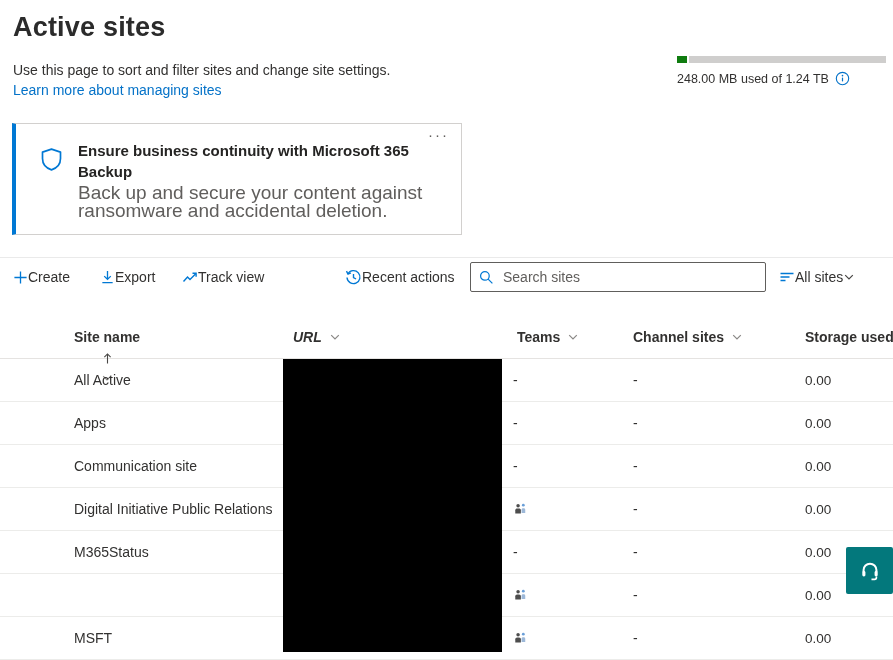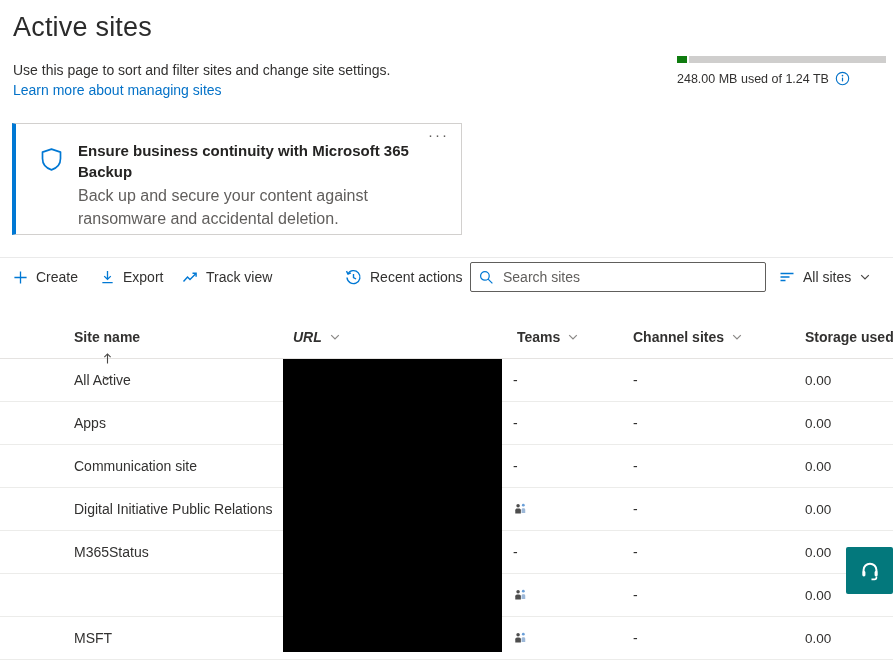--- a/index.html
+++ b/index.html
@@ -1,39 +1,39 @@
 <!DOCTYPE html>
 <html><head>
 <meta charset="utf-8">
 <style>
   html,body{margin:0;padding:0;background:#fff;}
   .screen{
     position:relative;width:893px;height:660px;overflow:hidden;background:#fff;
     font-family:"Liberation Sans",sans-serif;color:#323130;
   }
   
-  .page-title{position:absolute;left:13px;top:12px;font-size:27px;font-weight:400;color:#2b2b2b;letter-spacing:.2px;}
+  .page-title{position:absolute;left:13px;top:12px;font-size:27px;font-weight:700;color:#2b2b2b;letter-spacing:.2px;}
   .page-desc{position:absolute;left:13px;top:62px;font-size:14px;color:#323130;}
   .learn-link{position:absolute;left:13px;top:82px;font-size:14px;color:#0472c8;cursor:pointer;}
   
   .storage{position:absolute;left:677px;top:56px;width:209px;}
   .storage-bar{display:flex;height:7px;width:209px;}
   .storage-used{background:#107c10;height:7px;}
   .storage-free{background:#cfcecd;height:7px;flex:1;margin-left:2px;}
   .storage-text{margin-top:8px;font-size:12.5px;color:#323130;display:flex;align-items:center;gap:6px;white-space:nowrap;}
   
   .banner{position:absolute;left:12px;top:123px;width:450px;height:112px;box-sizing:border-box;
     background:#fff;border:1px solid #d2d0ce;border-left:4px solid #0078d4;}
   .banner-shield{position:absolute;left:22px;top:22px;}
   .banner-title{position:absolute;left:62px;top:16px;width:360px;font-size:15px;font-weight:700;line-height:21px;color:#252423;}
-  .banner-body{position:absolute;left:62px;top:60px;width:350px;font-size:16px;line-height:23px;color:#605e5c;}
+  .banner-body{position:absolute;left:62px;top:60px;width:350px;font-size:19px;line-height:18px;color:#605e5c;}
   .banner-more{position:absolute;right:12px;top:2px;font-size:15px;letter-spacing:2px;color:#605e5c;cursor:pointer;}
   
   .toolbar{position:absolute;left:0;top:257px;width:893px;height:38px;border-top:1px solid #eaeaea;}
-  .tb-item{position:absolute;top:5px;height:28px;display:flex;align-items:center;gap:8px;font-size:14px;color:#323130;cursor:pointer;white-space:nowrap;}
+  .tb-item{position:absolute;top:5px;height:28px;display:flex;align-items:center;font-size:14px;color:#323130;cursor:pointer;white-space:nowrap;}
   .tb-create{left:13px;}
   .tb-export{left:100px;}
   .tb-track{left:182px;}
   .tb-recent{left:345px;}
   .search-box{position:absolute;left:470px;top:4px;width:296px;height:30px;box-sizing:border-box;
     border:1px solid #605e5c;border-radius:2px;display:flex;align-items:center;padding:0 8px;gap:7px;background:#fff;}
   .search-box input{border:none;outline:none;flex:1;font-size:14px;font-family:"Liberation Sans",sans-serif;color:#323130;background:transparent;}
   .search-box input::placeholder{color:#605e5c;opacity:1;}
   .tb-allsites{left:779px;}
   

